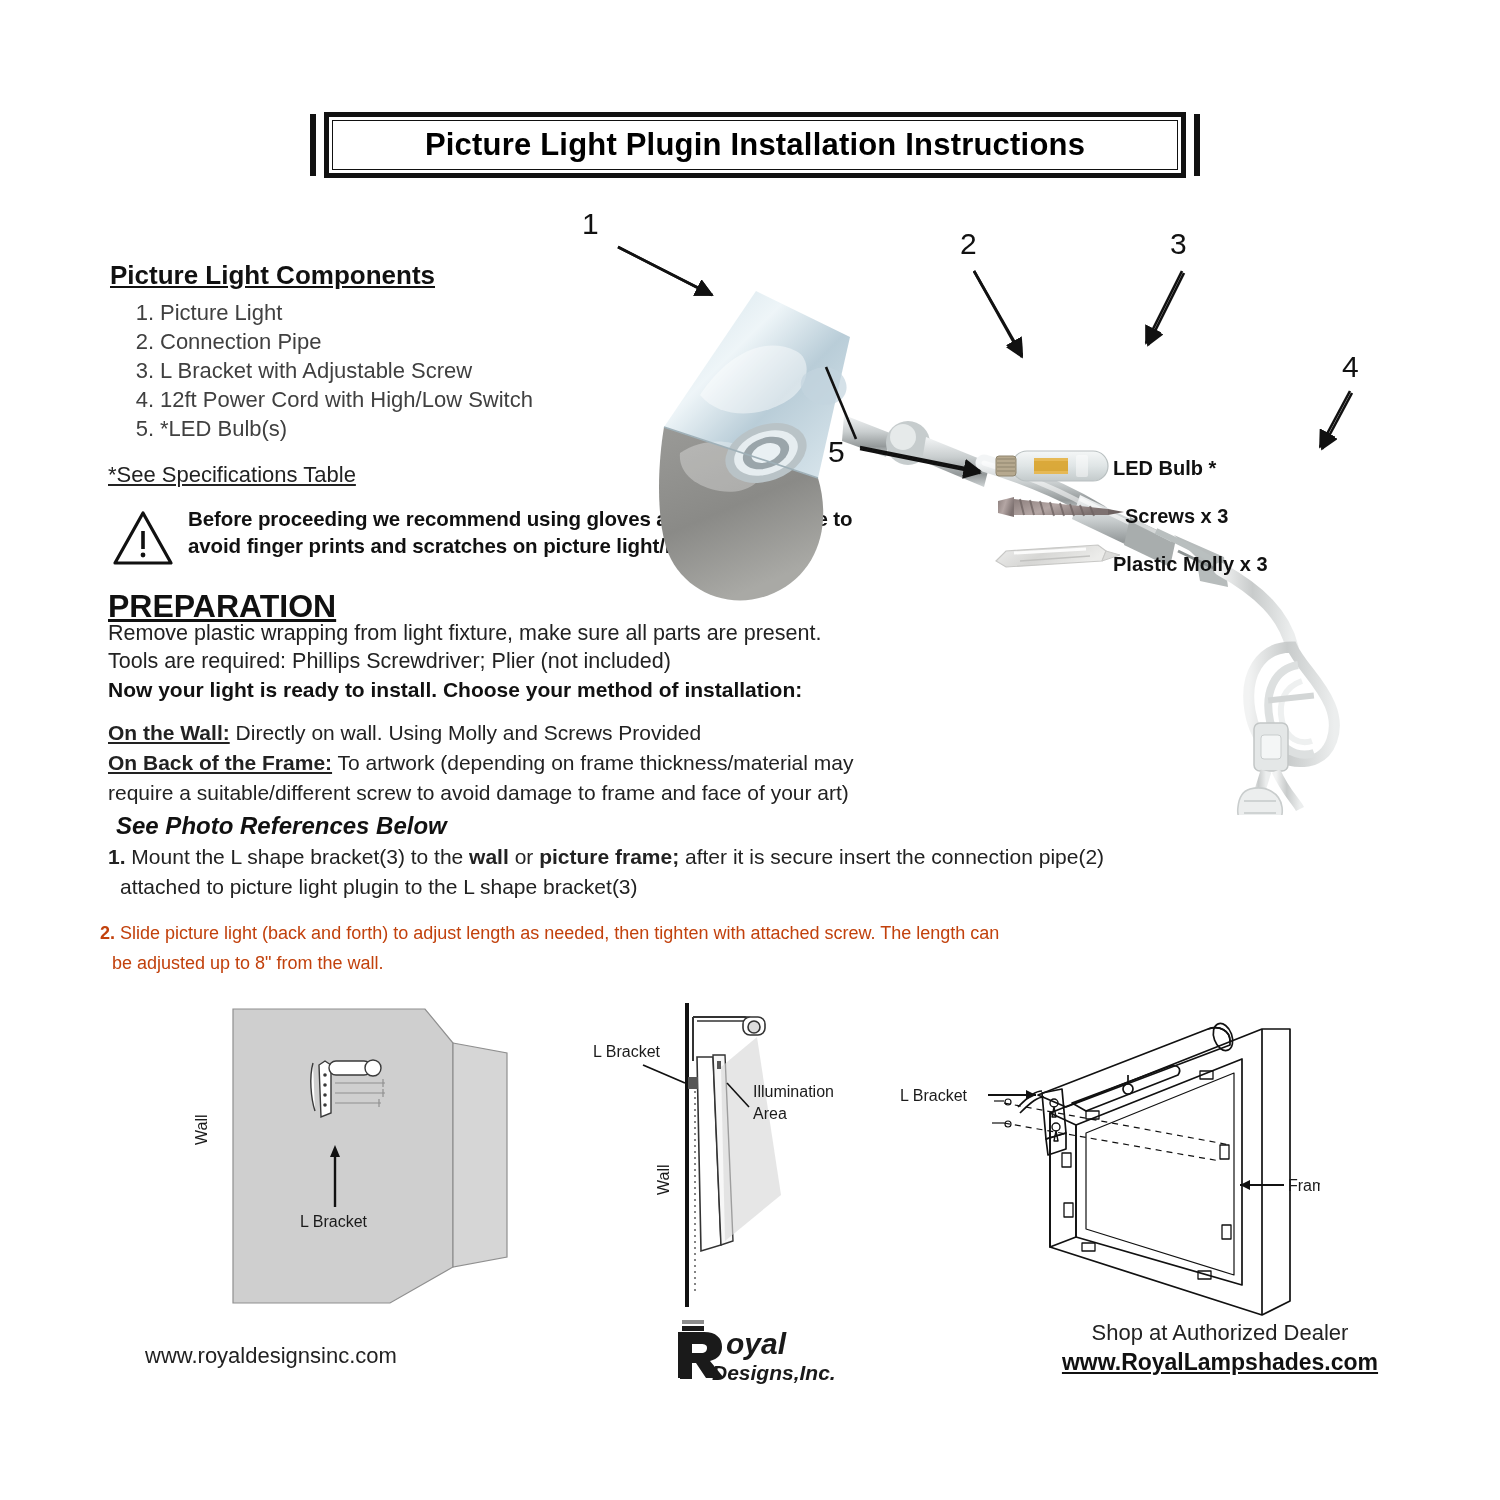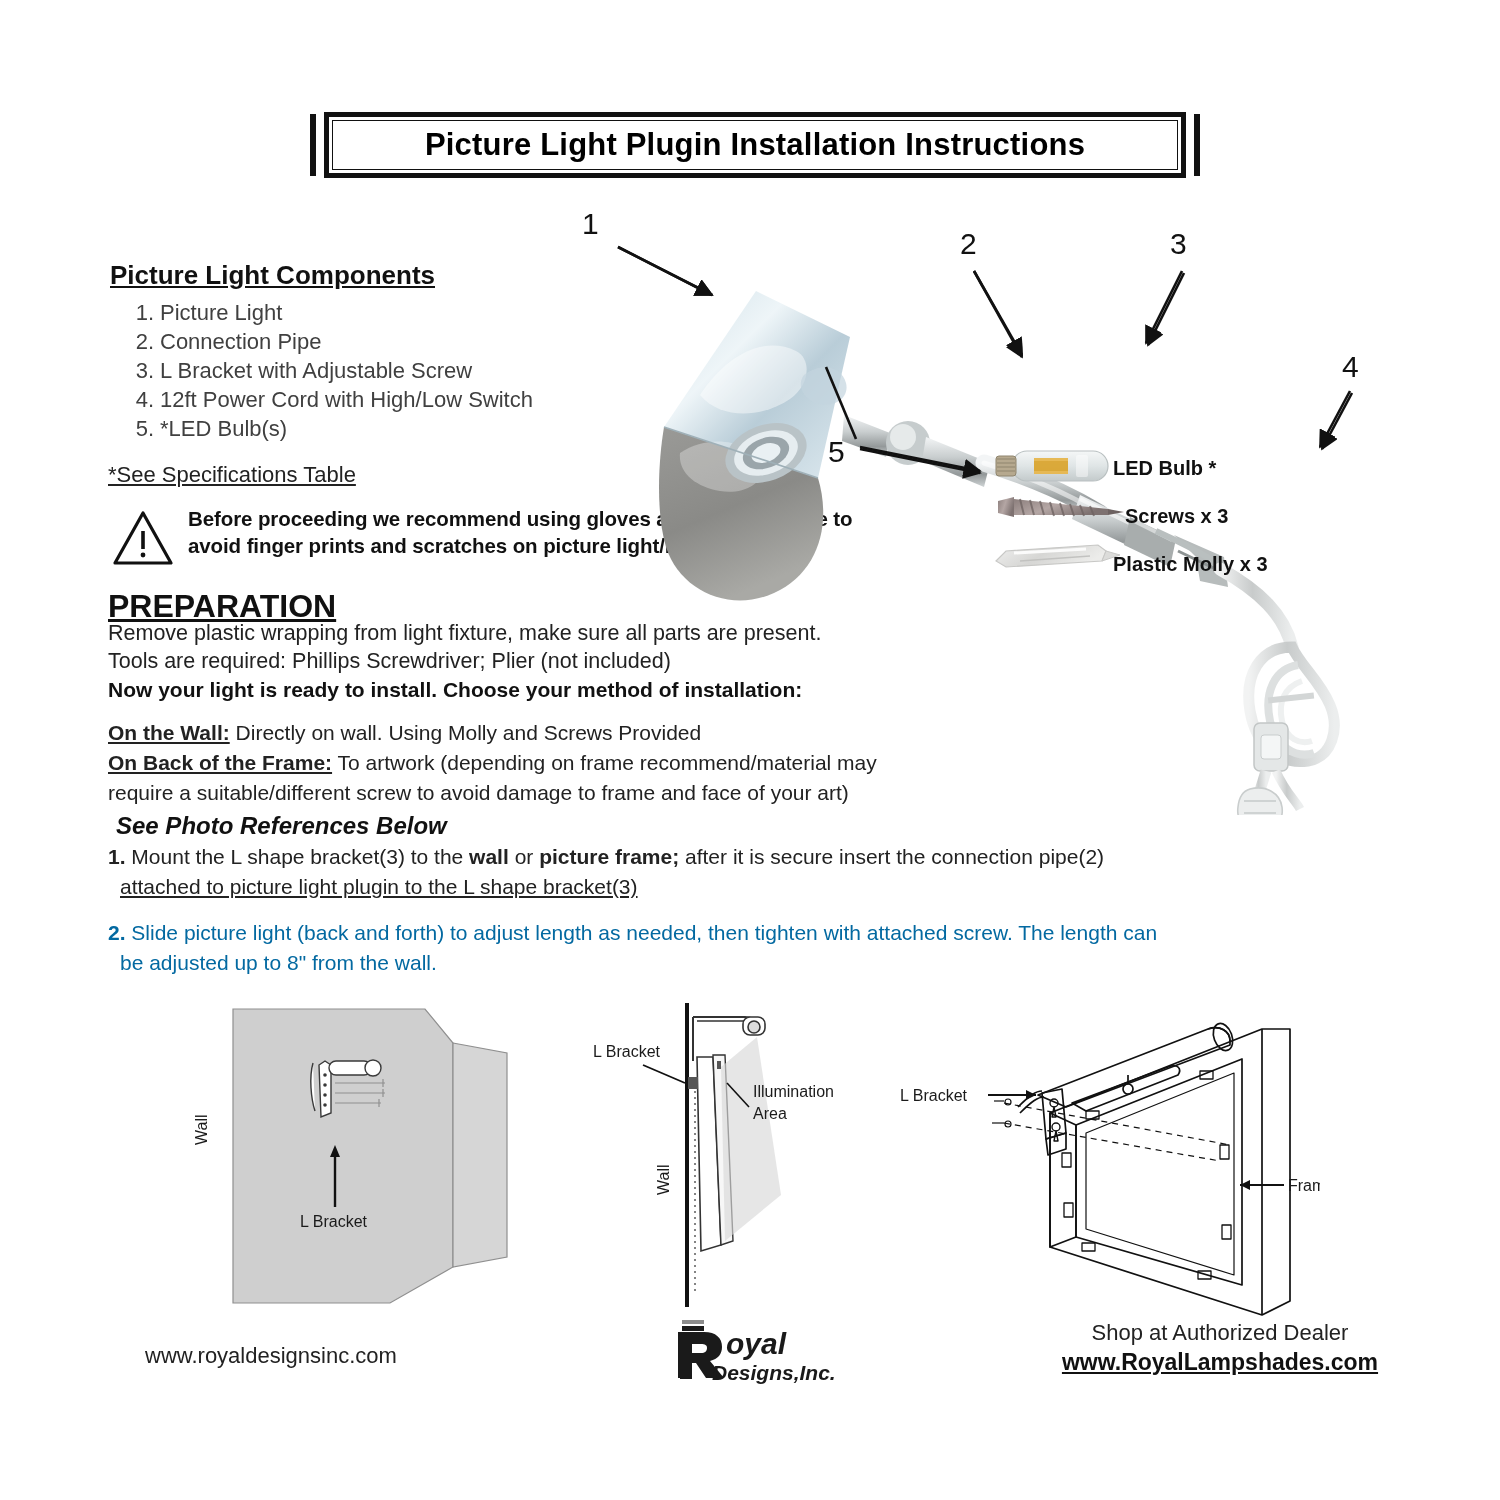--- a/index.html
+++ b/index.html
@@ -58,23 +58,23 @@
   #prep-lines{position:absolute;left:108px;top:619px;font-size:21.5px;line-height:28px;color:#222;}
 
   #ready-line{position:absolute;left:108px;top:678px;font-size:21px;font-weight:bold;color:#111;}
 
   #method-block{position:absolute;left:108px;top:718px;width:1000px;font-size:21px;line-height:30px;color:#222;}
   #method-block .lbl{font-weight:bold;text-decoration:underline;}
   #see-photo{position:absolute;left:116px;top:812px;font-size:24px;font-weight:bold;font-style:italic;}
 
   #step1{position:absolute;left:108px;top:842px;width:1180px;font-size:21px;line-height:30px;color:#222;}
   #step1 .b{font-weight:bold;}
-  #step1 .l2{display:block;margin-left:12px;text-decoration:underline;}
-
-  #step2{position:absolute;left:108px;top:918px;width:1210px;font-size:21px;line-height:30px;color:#0369a1;}
+  #step1 .l2{display:block;margin-left:12px;}
+
+  #step2{position:absolute;left:100px;top:918px;width:1210px;font-size:18px;line-height:30px;color:#c2410c;}
   #step2 .b{font-weight:bold;}
   #step2 .l2{display:block;margin-left:12px;}
 
   
   #photo-area{position:absolute;left:560px;top:195px;width:860px;height:620px;}
   #photo-area svg{position:absolute;left:0;top:0;}
 
   .callout-num{position:absolute;font-size:30px;color:#111;font-family:"Liberation Sans",sans-serif;}
 
   .part-label{position:absolute;font-size:20px;font-weight:bold;color:#111;white-space:nowrap;}
@@ -135,21 +135,21 @@
     <div>Tools are required: Phillips Screwdriver; Plier (not included)</div>
   </div>
 
   <div id="ready-line">Now your light is ready to install. Choose your method of installation:</div>
 
   <div id="method-block">
     <div>
       <span class="lbl">On the Wall:</span><span>  Directly on wall. Using Molly and Screws Provided</span>
     </div>
     <div>
-      <span class="lbl">On Back of the Frame:</span><span> To artwork (depending on frame recommend/material may</span>
+      <span class="lbl">On Back of the Frame:</span><span> To artwork (depending on frame thickness/material may</span>
     </div>
     <div>require a suitable/different screw to avoid damage to frame and face of your art)</div>
   </div>
 
   <div id="see-photo">See Photo References Below</div>
 
   <div id="step1">
     <span class="b">1.</span><span> Mount the L shape bracket(3) to the </span><span class="b">wall</span><span> or </span><span class="b">picture frame;</span><span> after it is secure insert the connection pipe(2)</span>
     <span class="l2">attached to picture light plugin to the L shape bracket(3)</span>
   </div>

